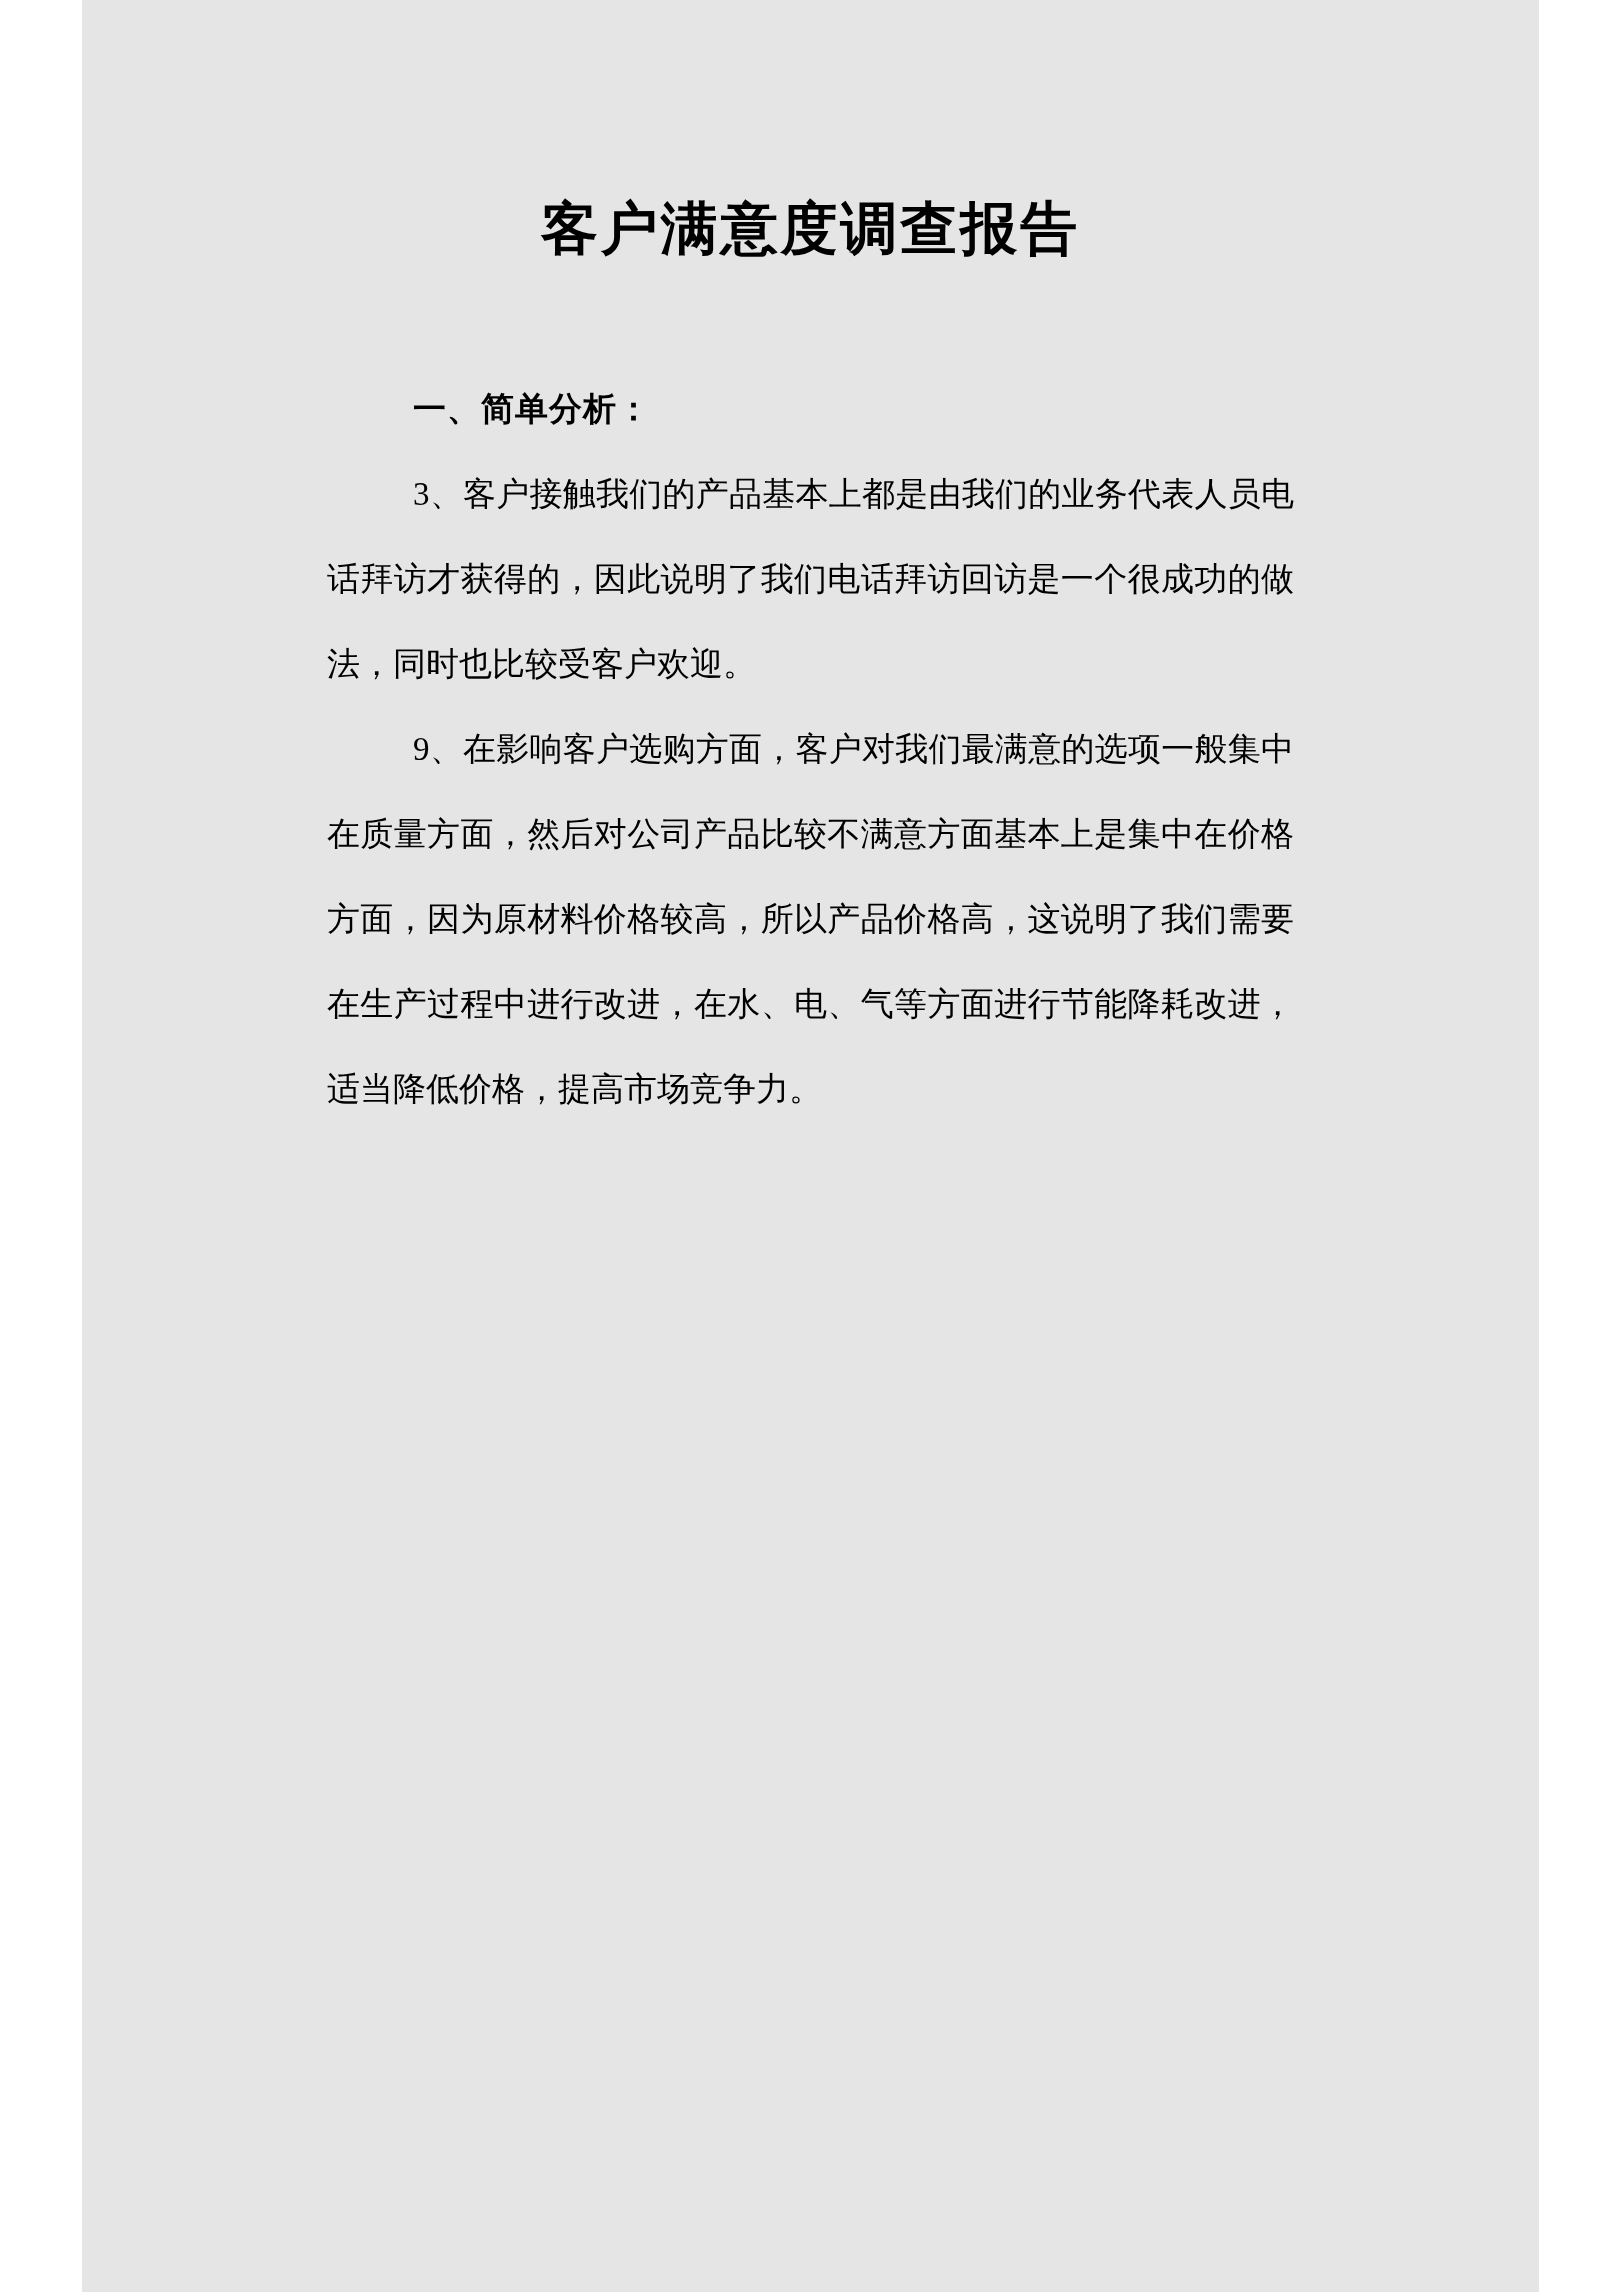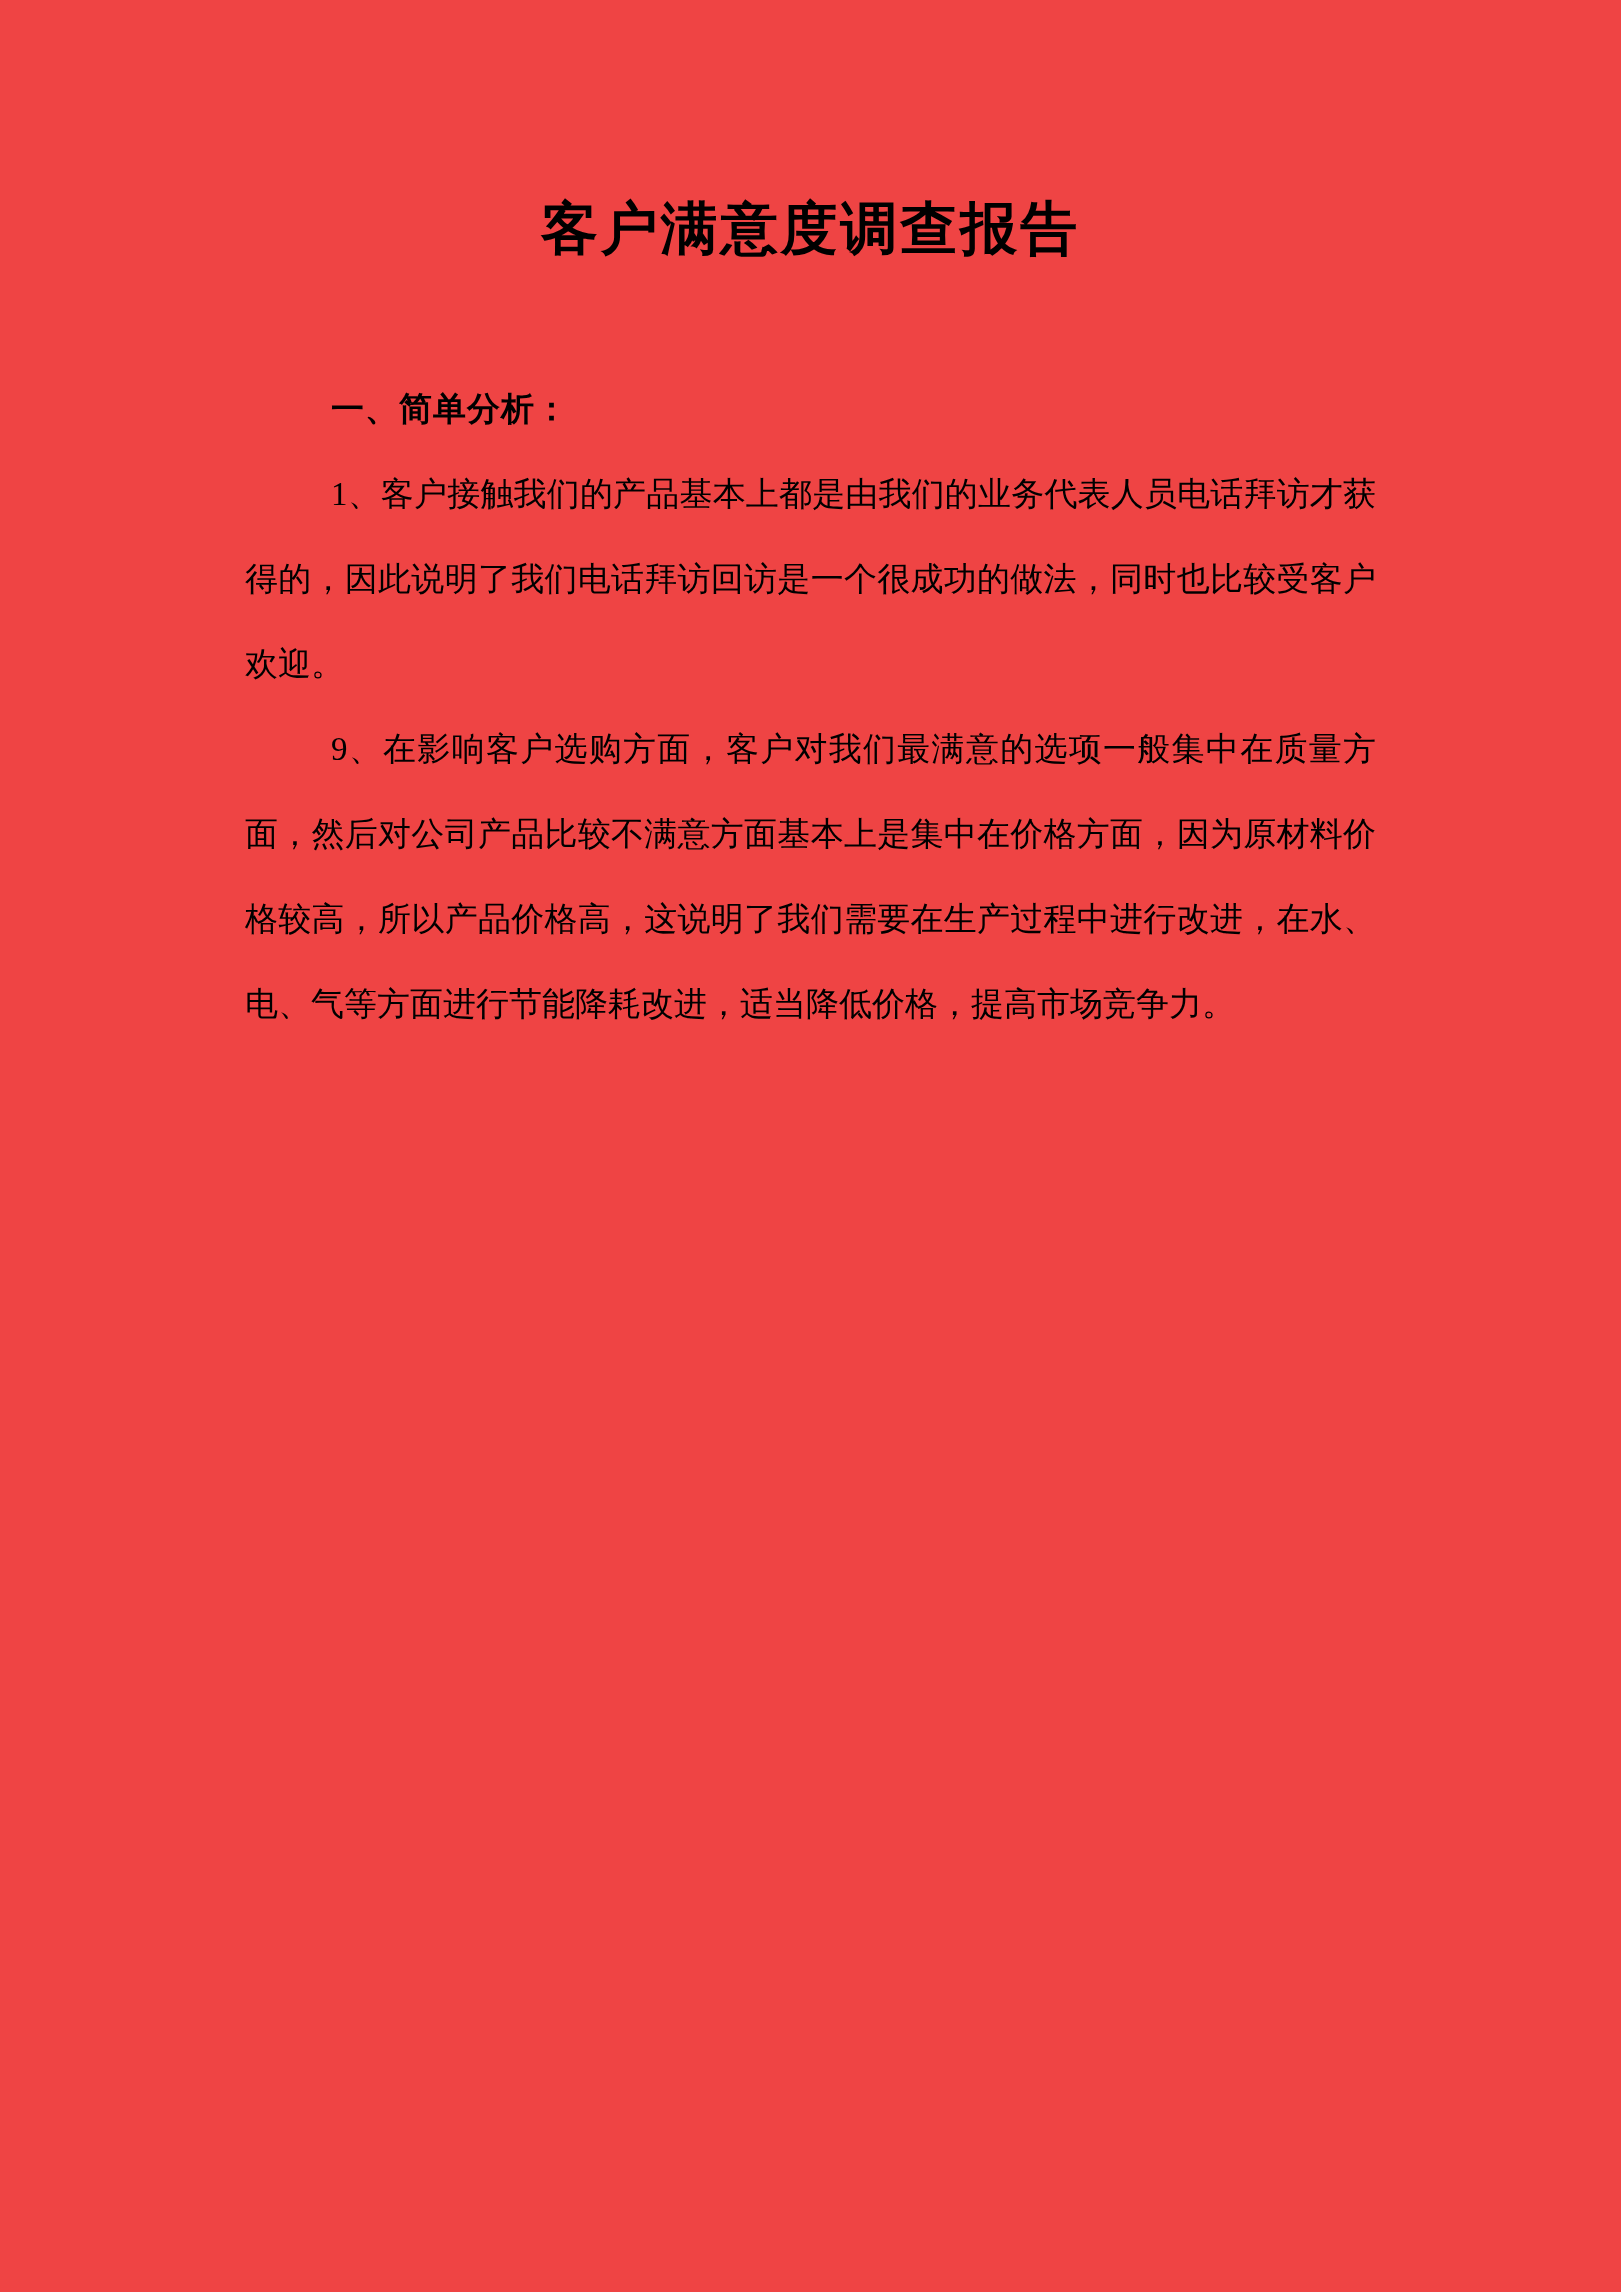--- a/index.html
+++ b/index.html
@@ -2,24 +2,24 @@
 <html lang="zh"><head>
 <meta charset="utf-8">
 <style>
   html, body {
     margin: 0;
     padding: 0;
     background: #ffffff;
   }
   .page {
     position: relative;
-    width: 1621px;
+    width: 1457px;
     height: 2293px;
     margin: 0 auto;
-    background: #ef4444;
+    background: #e5e5e5;
     color: #000000;
     font-family: "Liberation Serif", "DejaVu Serif", serif;
     overflow: hidden;
   }
   .doc-title {
     margin: 0;
     padding-top: 198px;
     font-size: 57px;
     line-height: 61px;
     font-weight: 600;
@@ -47,18 +47,18 @@
 </style>
 </head>
 <body>
 
 <div class="page">
   <h1 class="doc-title">客户满意度调查报告</h1>
 
   <div class="content">
     <p class="section-heading">一、简单分析：</p>
     <div id="paragraphs">
-        <p>1、客户接触我们的产品基本上都是由我们的业务代表人员电话拜访才获得的，因此说明了我们电话拜访回访是一个很成功的做法，同时也比较受客户欢迎。</p>
+        <p>3、客户接触我们的产品基本上都是由我们的业务代表人员电话拜访才获得的，因此说明了我们电话拜访回访是一个很成功的做法，同时也比较受客户欢迎。</p>
         <p>9、在影响客户选购方面，客户对我们最满意的选项一般集中在质量方面，然后对公司产品比较不满意方面基本上是集中在价格方面，因为原材料价格较高，所以产品价格高，这说明了我们需要在生产过程中进行改进，在水、电、气等方面进行节能降耗改进，适当降低价格，提高市场竞争力。</p>
       </div>
   </div>
 </div>
 
 
 </body></html>

